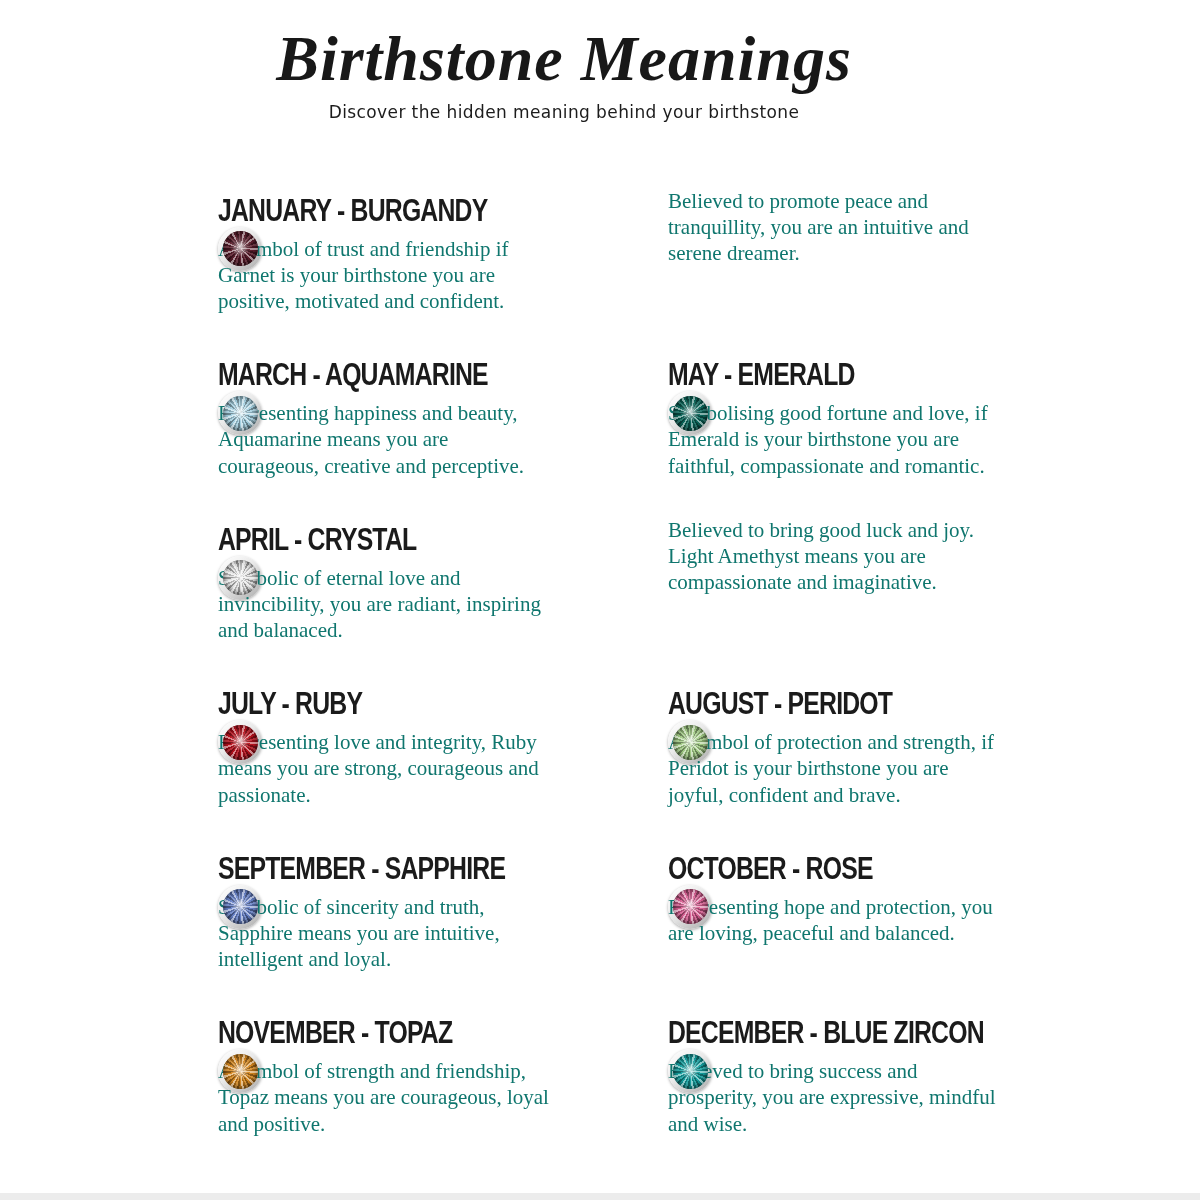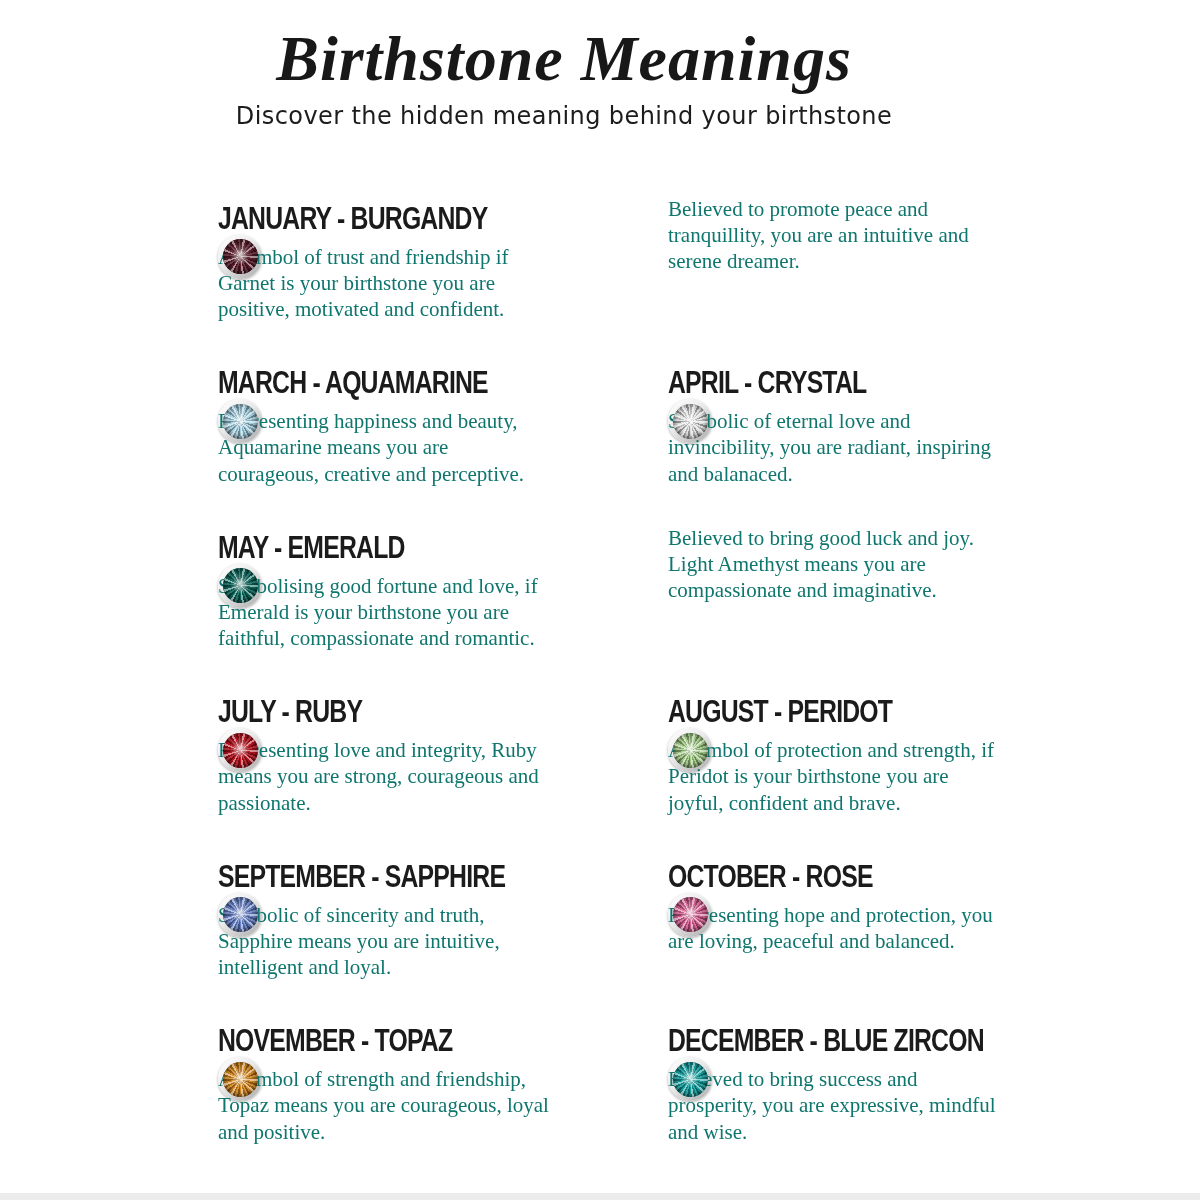--- a/index.html
+++ b/index.html
@@ -11,21 +11,21 @@
   .header { text-align:center; padding-top:22px; }
   .main-title {
     font-family:"Liberation Serif", serif;
     font-style:italic; font-weight:700;
     font-size:64px; letter-spacing:1px; color:#181818;
     line-height:1.15;
   }
   .subtitle {
     margin-top:6px;
     font-family:"DejaVu Sans", sans-serif;
-    font-size:24px; letter-spacing:.4px; color:#1c1c1c;
+    font-size:17px; letter-spacing:.4px; color:#1c1c1c;
   }
 
   
   .grid {
     margin:62px 0 0 218px;
     width:787px;
     display:grid;
     grid-template-columns:337px 337px;
     column-gap:113px;
     grid-auto-rows:164.5px;
@@ -116,36 +116,36 @@
         <h2 class="entry-title">MARCH - AQUAMARINE</h2>
         <span class="gem">
             <span class="gem-core" style="background-color: rgb(167, 211, 228);"></span>
           </span>
       </div>
       <p class="entry-desc">Representing happiness and beauty, Aquamarine means you are courageous, creative and perceptive.</p>
     </section>
 
     <section class="entry">
       <div class="entry-head">
+        <h2 class="entry-title">MAY - EMERALD</h2>
+        <span class="gem">
+            <span class="gem-core" style="background-color: rgb(12, 105, 93);"></span>
+          </span>
+      </div>
+      <p class="entry-desc">Symbolising good fortune and love, if Emerald is your birthstone you are faithful, compassionate and romantic.</p>
+    </section>
+
+    <section class="entry">
+      <div class="entry-head">
         <h2 class="entry-title">APRIL - CRYSTAL</h2>
         <span class="gem">
             <span class="gem-core" style="background-color: rgb(226, 226, 226);"></span>
           </span>
       </div>
       <p class="entry-desc">Symbolic of eternal love and invincibility, you are radiant, inspiring and balanaced.</p>
-    </section>
-
-    <section class="entry">
-      <div class="entry-head">
-        <h2 class="entry-title">MAY - EMERALD</h2>
-        <span class="gem">
-            <span class="gem-core" style="background-color: rgb(12, 105, 93);"></span>
-          </span>
-      </div>
-      <p class="entry-desc">Symbolising good fortune and love, if Emerald is your birthstone you are faithful, compassionate and romantic.</p>
     </section>
 
     <section class="entry">
       <p class="entry-desc">Believed to bring good luck and joy. Light Amethyst means you are compassionate and imaginative.</p>
     </section>
 
     <section class="entry">
       <div class="entry-head">
         <h2 class="entry-title">JULY - RUBY</h2>
         <span class="gem">

